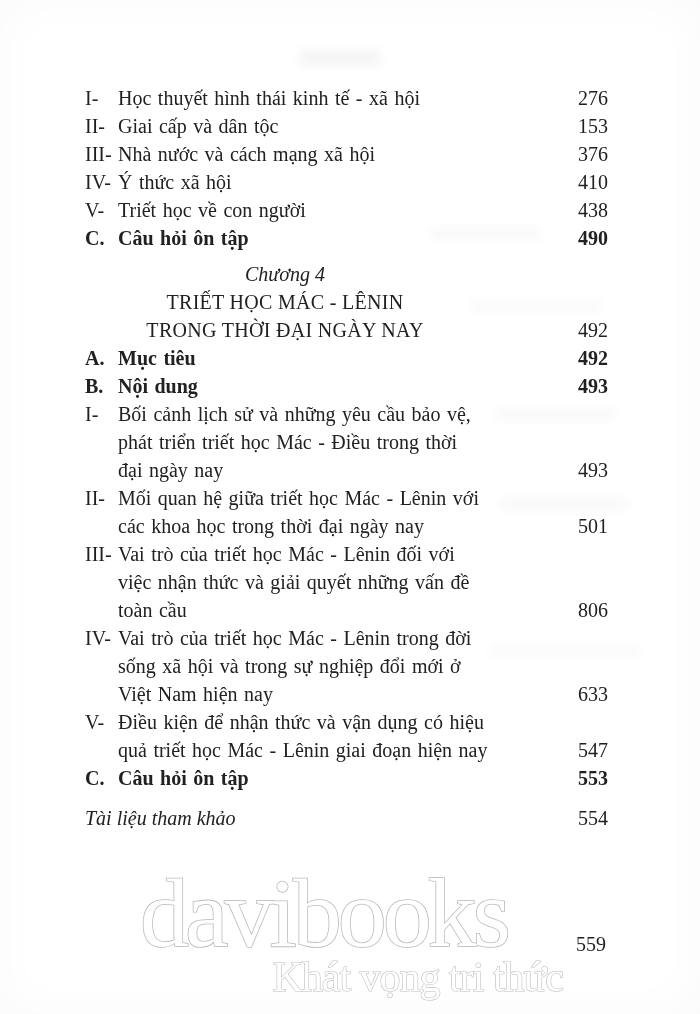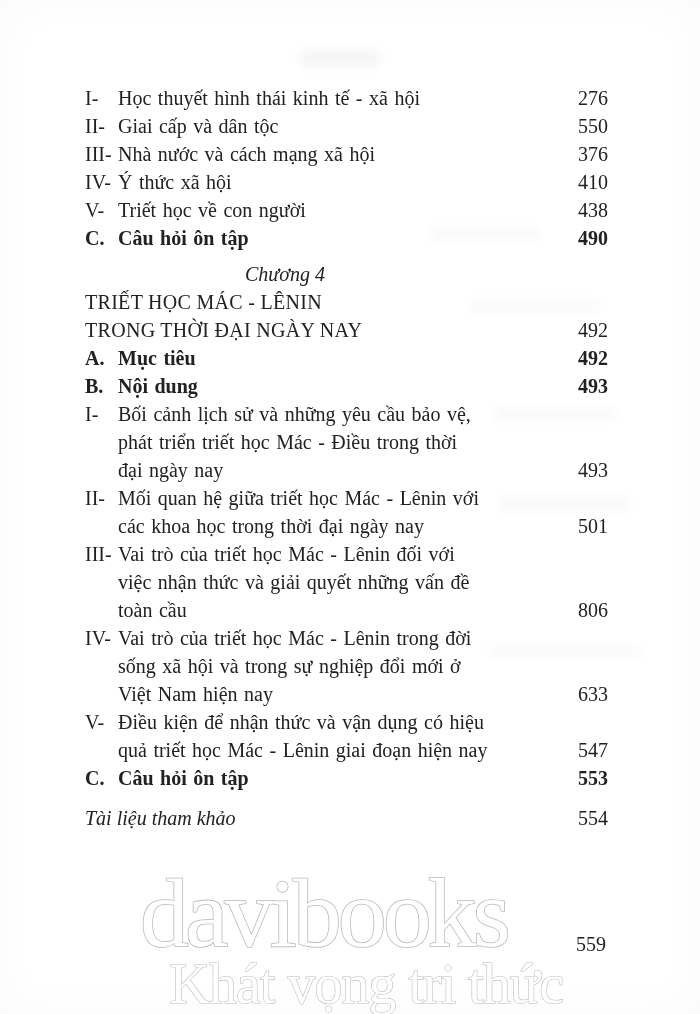--- a/index.html
+++ b/index.html
@@ -32,21 +32,21 @@
   .row .pg  { text-align:right; font-style:normal; }
   .bold { font-weight:bold; }
 
   
   .heading { margin-top:8px; }
   .kicker {
     font-style:italic;
     width:400px; text-align:center;
   }
   .h-title {
-    width:400px; text-align:left;
+    width:400px; text-align:center;
     letter-spacing:0.3px;
     display:block;
   }
   .h-title-row { position:relative; }
   .h-title-row .pg {
     position:absolute; right:0; bottom:0;
     width:100px; text-align:right;
   }
 
   
@@ -71,21 +71,21 @@
     font-size:98px; line-height:1.1;
     letter-spacing:-4px;
     color:#ffffff;
     -webkit-text-stroke:1.6px #b9b9b9;
     paint-order:stroke fill;
     z-index:2;
     pointer-events:none;
   }
   .wm-tagline {
     position:absolute; right:137px; top:956px;
-    font-size:56px; line-height:1;
+    font-size:42px; line-height:1;
     letter-spacing:-1px;
     color:#ffffff;
     -webkit-text-stroke:1.2px #bdbdbd;
     paint-order:stroke fill;
     z-index:2;
     pointer-events:none;
   }
 
   
   .smudge {
@@ -117,21 +117,21 @@
   <div class="toc">
 
     <div class="row">
       <span class="num">I-</span>
       <span class="txt">Học thuyết hình thái kinh tế - xã hội</span>
       <span class="pg">276</span>
     </div>
     <div class="row">
       <span class="num">II-</span>
       <span class="txt">Giai cấp và dân tộc</span>
-      <span class="pg">550</span>
+      <span class="pg">153</span>
     </div>
     <div class="row">
       <span class="num">III-</span>
       <span class="txt">Nhà nước và cách mạng xã hội</span>
       <span class="pg">376</span>
     </div>
     <div class="row">
       <span class="num">IV-</span>
       <span class="txt">Ý thức xã hội</span>
       <span class="pg">410</span>

